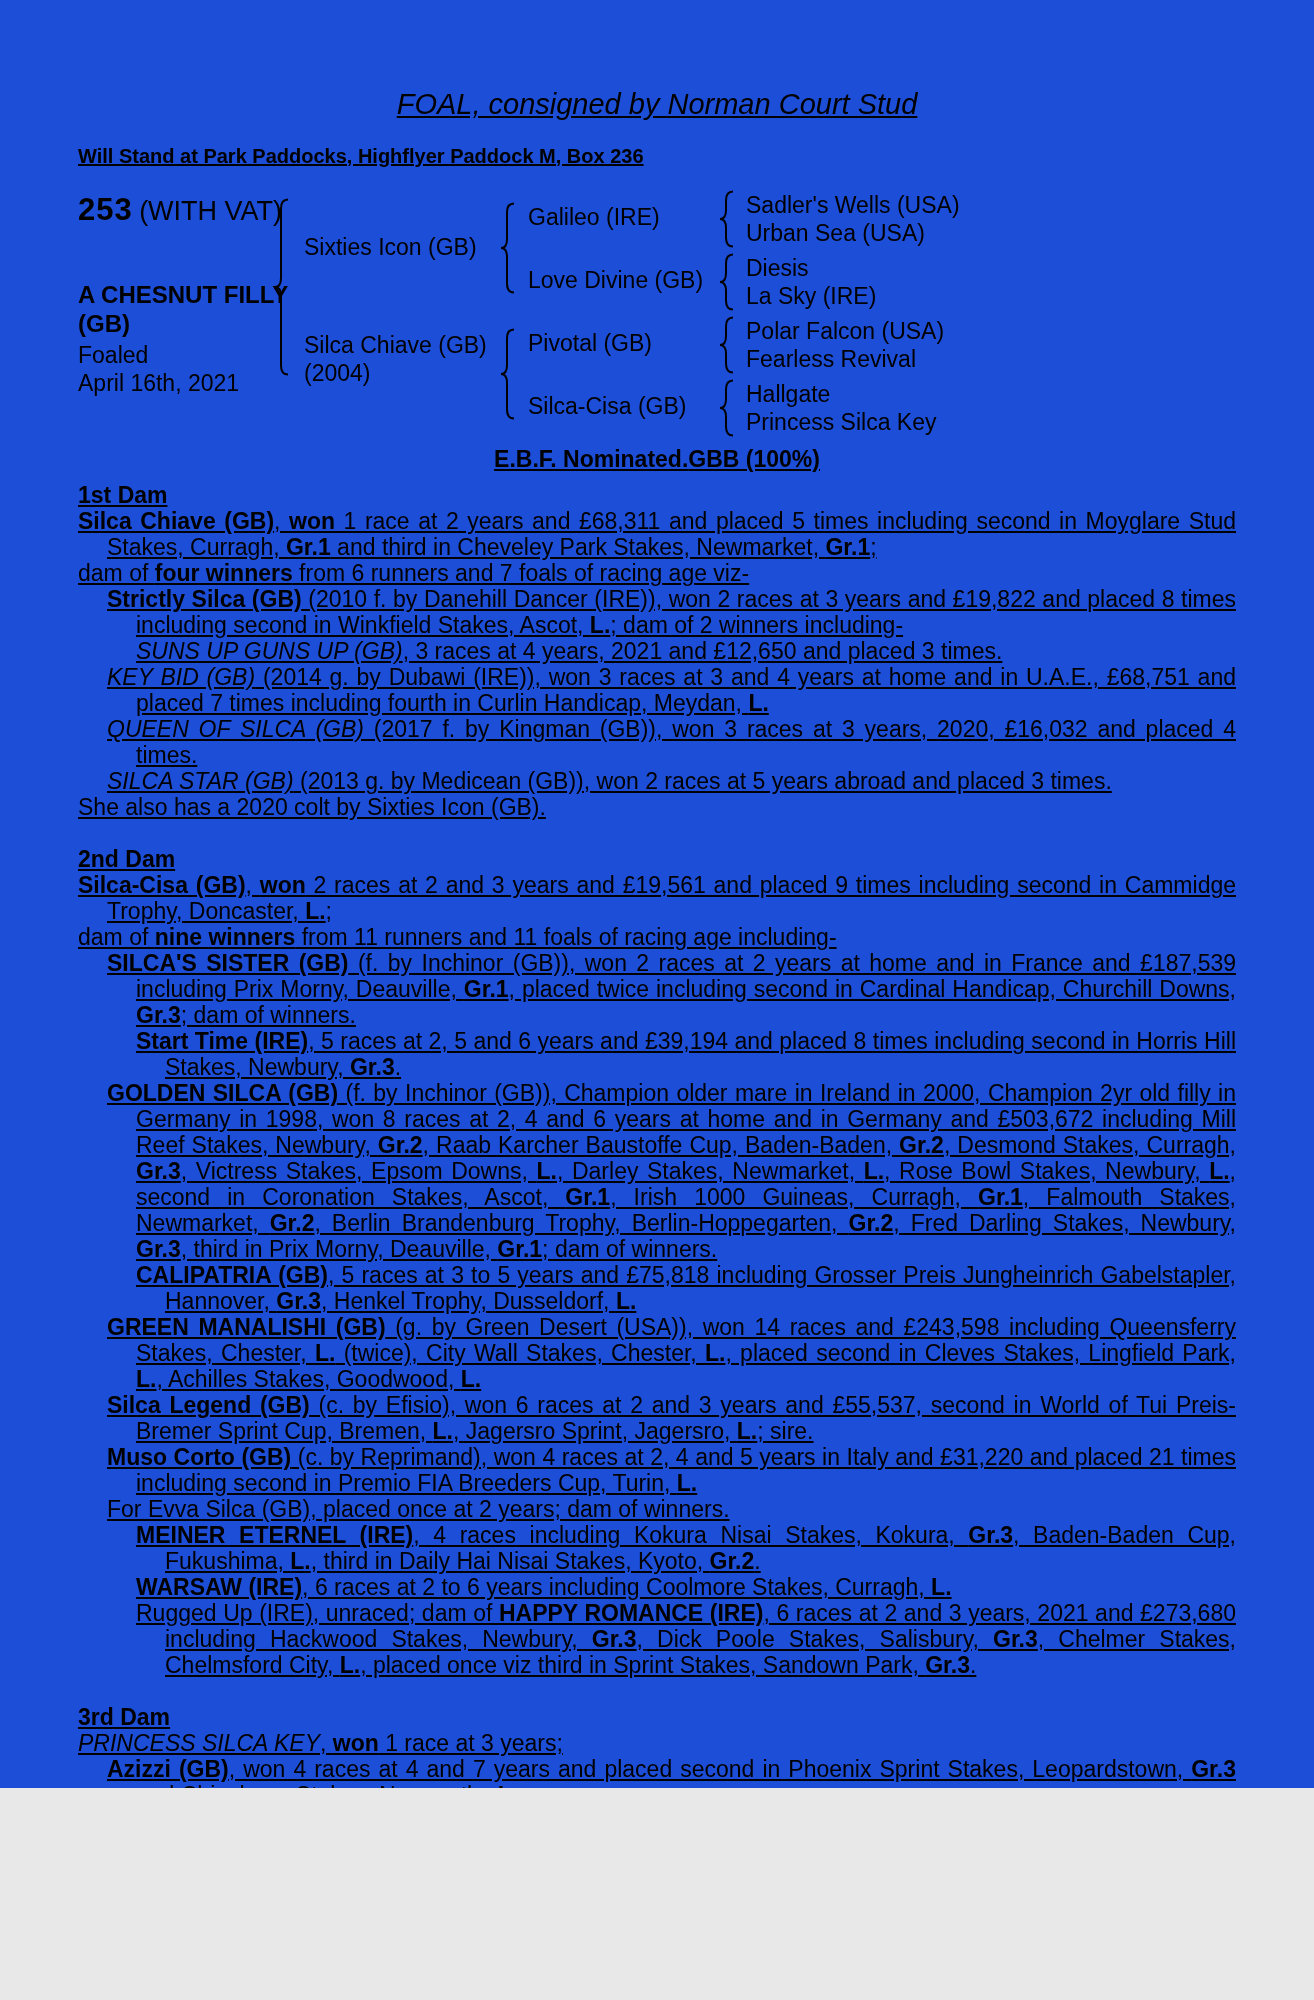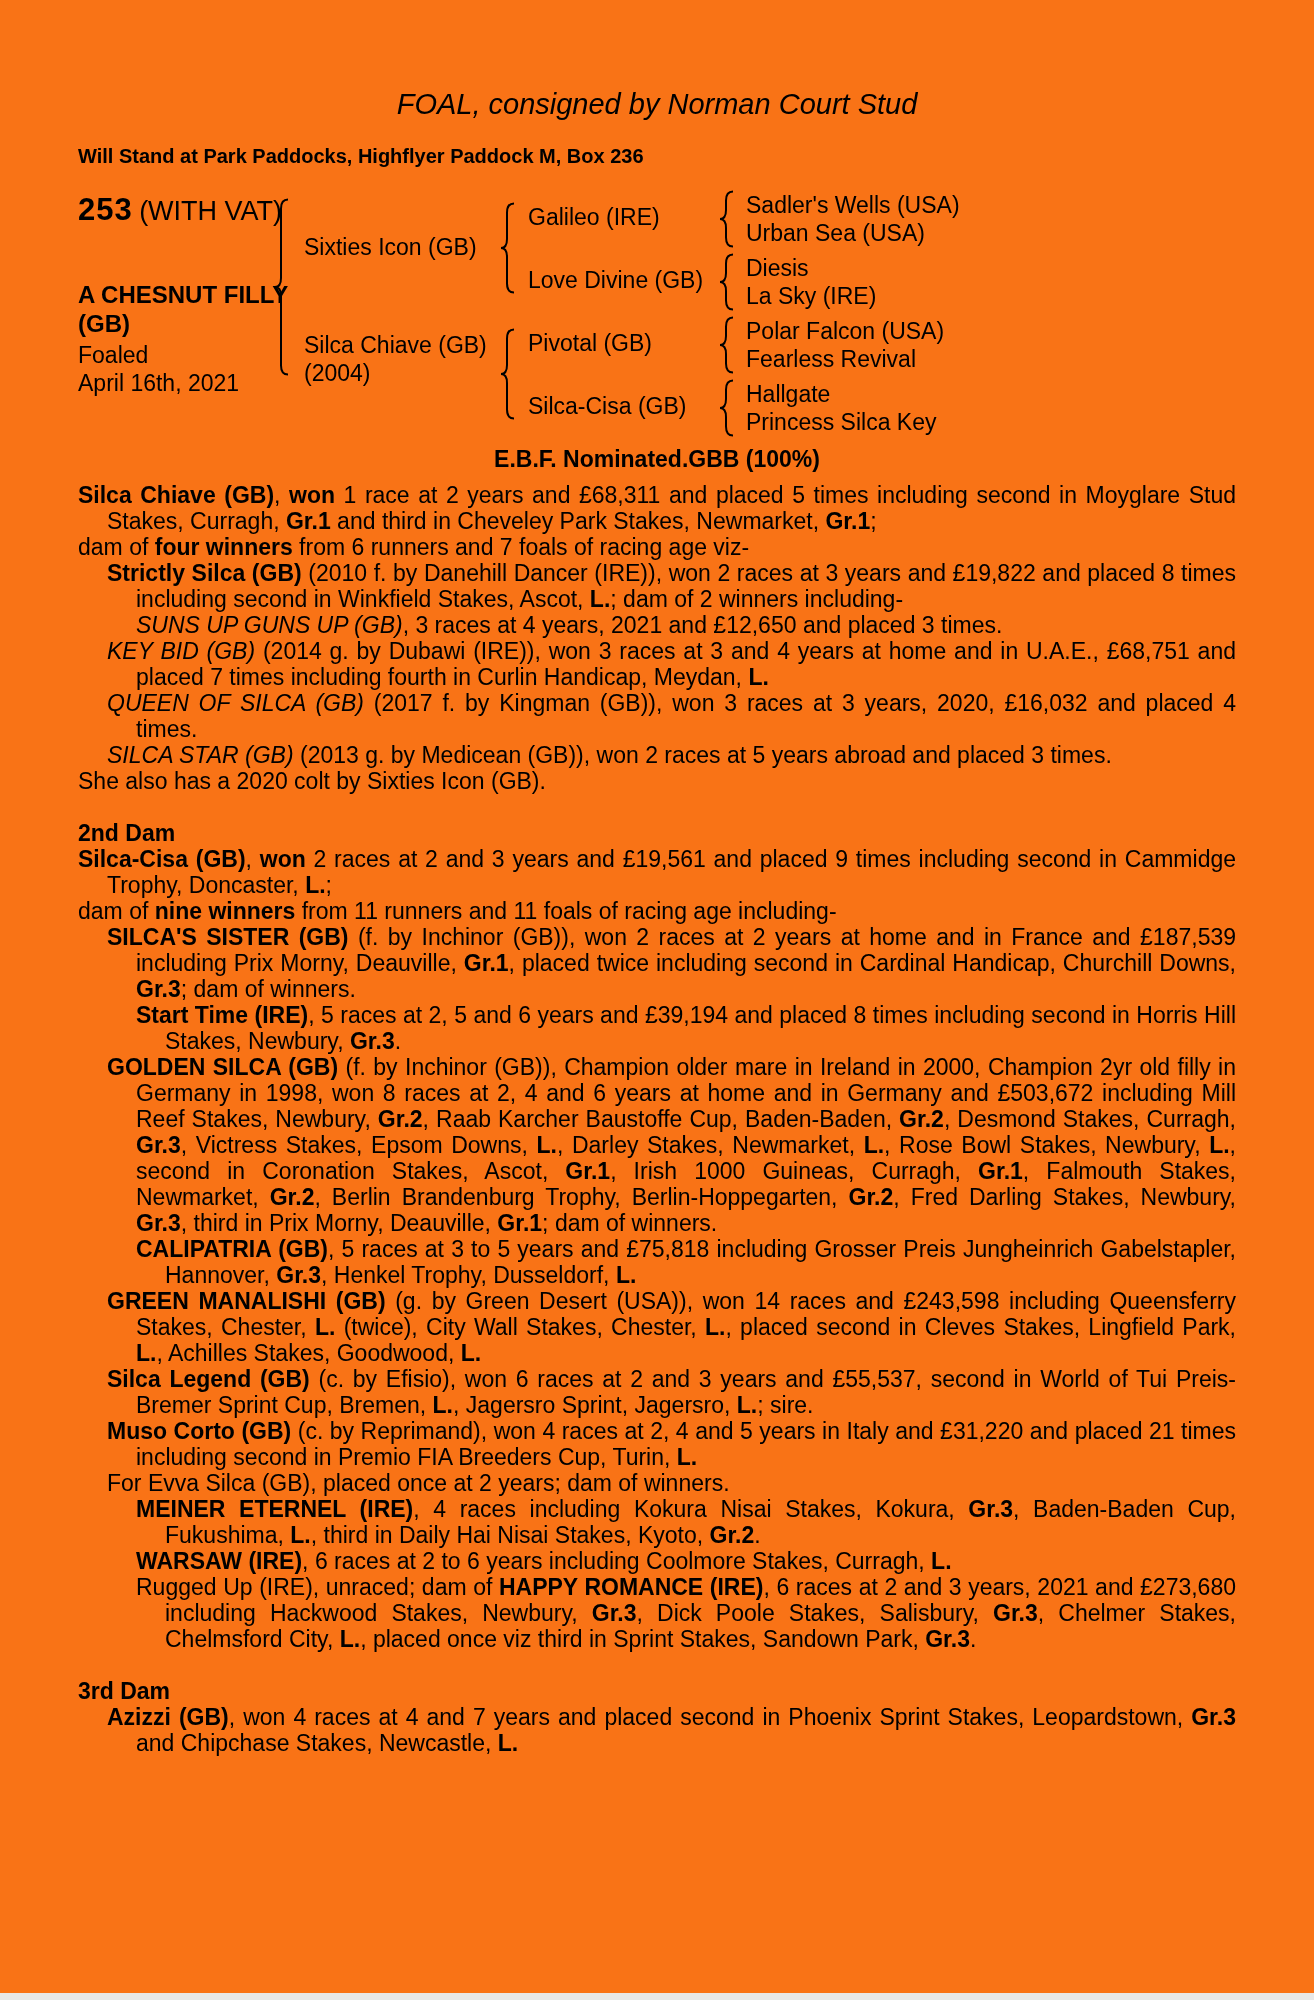--- a/index.html
+++ b/index.html
@@ -1,20 +1,20 @@
 <!DOCTYPE html>
 <html><head>
 <meta charset="utf-8">
 <style>
   html,body{margin:0;padding:0;background:#e8e8e8;}
   .page{
-    width:1314px;height:1993px;margin:0 auto;background:#f97316;color:#000;
+    width:1314px;height:1788px;margin:0 auto;background:#1d4ed8;color:#000;
     font-family:"Liberation Sans","DejaVu Sans",sans-serif;
     font-size:23px;line-height:26px;box-sizing:border-box;
-    padding:88px 78px 40px 78px;position:relative;overflow:hidden;
+    padding:88px 78px 40px 78px;position:relative;overflow:hidden;text-decoration:underline;
   }
   .title{
     text-align:center;font-style:italic;font-size:29px;line-height:32px;margin:0 0 22px 0;
   }
   .standline{font-weight:bold;font-size:20px;line-height:28px;margin:16px 0 14px 0;}
   .pedigree{position:relative;height:258px;width:1158px;}
   .ped-item{position:absolute;white-space:nowrap;font-size:23px;line-height:26px;}
   .lotline{position:absolute;left:0;top:2px;white-space:nowrap;}
   .lotnum{font-weight:bold;font-size:31px;line-height:47px;letter-spacing:1px;}
   .vat{font-size:27px;}
@@ -95,20 +95,21 @@
     <div class="ped-item" style="left:668px;top:197px">Hallgate</div>
     <div class="ped-item" style="left:668px;top:225px">Princess Silca Key</div>
   </div>
 
   <div class="ebf-row">
     <span>E.B.F. Nominated.</span>
     <span>GBB (100%)</span>
   </div>
 
   <div class="sections">
+      <div class="sec-heading">1st Dam</div>
       <p class="para lvl0"><span class="seg seg-b">Silca Chiave (GB)</span><span class="seg">, </span><span class="seg seg-b">won</span><span class="seg"> 1 race at 2 years and £68,311 and placed 5 times including second in Moyglare Stud Stakes, Curragh, </span><span class="seg seg-b">Gr.1</span><span class="seg"> and third in Cheveley Park Stakes, Newmarket, </span><span class="seg seg-b">Gr.1</span><span class="seg">;</span></p>
       <p class="para lvl0"><span class="seg">dam of </span><span class="seg seg-b">four winners</span><span class="seg"> from 6 runners and 7 foals of racing age viz-</span></p>
       <p class="para lvl1"><span class="seg seg-b">Strictly Silca (GB)</span><span class="seg"> (2010 f. by Danehill Dancer (IRE)), won 2 races at 3 years and £19,822 and placed 8 times including second in Winkfield Stakes, Ascot, </span><span class="seg seg-b">L.</span><span class="seg">; dam of 2 winners including-</span></p>
       <p class="para lvl2"><span class="seg seg-i">SUNS UP GUNS UP (GB)</span><span class="seg">, 3 races at 4 years, 2021 and £12,650 and placed 3 times.</span></p>
       <p class="para lvl1"><span class="seg seg-i">KEY BID (GB)</span><span class="seg"> (2014 g. by Dubawi (IRE)), won 3 races at 3 and 4 years at home and in U.A.E., £68,751 and placed 7 times including fourth in Curlin Handicap, Meydan, </span><span class="seg seg-b">L.</span></p>
       <p class="para lvl1"><span class="seg seg-i">QUEEN OF SILCA (GB)</span><span class="seg"> (2017 f. by Kingman (GB)), won 3 races at 3 years, 2020, £16,032 and placed 4 times.</span></p>
       <p class="para lvl1"><span class="seg seg-i">SILCA STAR (GB)</span><span class="seg"> (2013 g. by Medicean (GB)), won 2 races at 5 years abroad and placed 3 times.</span></p>
       <p class="para lvl0"><span class="seg">She also has a 2020 colt by Sixties Icon (GB).</span></p>
       <div class="sec-heading">2nd Dam</div>
       <p class="para lvl0"><span class="seg seg-b">Silca-Cisa (GB)</span><span class="seg">, </span><span class="seg seg-b">won</span><span class="seg"> 2 races at 2 and 3 years and £19,561 and placed 9 times including second in Cammidge Trophy, Doncaster, </span><span class="seg seg-b">L.</span><span class="seg">;</span></p>
@@ -118,16 +119,17 @@
       <p class="para lvl1"><span class="seg seg-b">GOLDEN SILCA (GB)</span><span class="seg"> (f. by Inchinor (GB)), Champion older mare in Ireland in 2000, Champion 2yr old filly in Germany in 1998, won 8 races at 2, 4 and 6 years at home and in Germany and £503,672 including Mill Reef Stakes, Newbury, </span><span class="seg seg-b">Gr.2</span><span class="seg">, Raab Karcher Baustoffe Cup, Baden-Baden, </span><span class="seg seg-b">Gr.2</span><span class="seg">, Desmond Stakes, Curragh, </span><span class="seg seg-b">Gr.3</span><span class="seg">, Victress Stakes, Epsom Downs, </span><span class="seg seg-b">L.</span><span class="seg">, Darley Stakes, Newmarket, </span><span class="seg seg-b">L.</span><span class="seg">, Rose Bowl Stakes, Newbury, </span><span class="seg seg-b">L.</span><span class="seg">, second in Coronation Stakes, Ascot, </span><span class="seg seg-b">Gr.1</span><span class="seg">, Irish 1000 Guineas, Curragh, </span><span class="seg seg-b">Gr.1</span><span class="seg">, Falmouth Stakes, Newmarket, </span><span class="seg seg-b">Gr.2</span><span class="seg">, Berlin Brandenburg Trophy, Berlin-Hoppegarten, </span><span class="seg seg-b">Gr.2</span><span class="seg">, Fred Darling Stakes, Newbury, </span><span class="seg seg-b">Gr.3</span><span class="seg">, third in Prix Morny, Deauville, </span><span class="seg seg-b">Gr.1</span><span class="seg">; dam of winners.</span></p>
       <p class="para lvl2"><span class="seg seg-b">CALIPATRIA (GB)</span><span class="seg">, 5 races at 3 to 5 years and £75,818 including Grosser Preis Jungheinrich Gabelstapler, Hannover, </span><span class="seg seg-b">Gr.3</span><span class="seg">, Henkel Trophy, Dusseldorf, </span><span class="seg seg-b">L.</span></p>
       <p class="para lvl1"><span class="seg seg-b">GREEN MANALISHI (GB)</span><span class="seg"> (g. by Green Desert (USA)), won 14 races and £243,598 including Queensferry Stakes, Chester, </span><span class="seg seg-b">L.</span><span class="seg"> (twice), City Wall Stakes, Chester, </span><span class="seg seg-b">L.</span><span class="seg">, placed second in Cleves Stakes, Lingfield Park, </span><span class="seg seg-b">L.</span><span class="seg">, Achilles Stakes, Goodwood, </span><span class="seg seg-b">L.</span></p>
       <p class="para lvl1"><span class="seg seg-b">Silca Legend (GB)</span><span class="seg"> (c. by Efisio), won 6 races at 2 and 3 years and £55,537, second in World of Tui Preis-Bremer Sprint Cup, Bremen, </span><span class="seg seg-b">L.</span><span class="seg">, Jagersro Sprint, Jagersro, </span><span class="seg seg-b">L.</span><span class="seg">; sire.</span></p>
       <p class="para lvl1"><span class="seg seg-b">Muso Corto (GB)</span><span class="seg"> (c. by Reprimand), won 4 races at 2, 4 and 5 years in Italy and £31,220 and placed 21 times including second in Premio FIA Breeders Cup, Turin, </span><span class="seg seg-b">L.</span></p>
       <p class="para lvl1"><span class="seg">For Evva Silca (GB), placed once at 2 years; dam of winners.</span></p>
       <p class="para lvl2"><span class="seg seg-b">MEINER ETERNEL (IRE)</span><span class="seg">, 4 races including Kokura Nisai Stakes, Kokura, </span><span class="seg seg-b">Gr.3</span><span class="seg">, Baden-Baden Cup, Fukushima, </span><span class="seg seg-b">L.</span><span class="seg">, third in Daily Hai Nisai Stakes, Kyoto, </span><span class="seg seg-b">Gr.2</span><span class="seg">.</span></p>
       <p class="para lvl2"><span class="seg seg-b">WARSAW (IRE)</span><span class="seg">, 6 races at 2 to 6 years including Coolmore Stakes, Curragh, </span><span class="seg seg-b">L.</span></p>
       <p class="para lvl2"><span class="seg">Rugged Up (IRE), unraced; dam of </span><span class="seg seg-b">HAPPY ROMANCE (IRE)</span><span class="seg">, 6 races at 2 and 3 years, 2021 and £273,680 including Hackwood Stakes, Newbury, </span><span class="seg seg-b">Gr.3</span><span class="seg">, Dick Poole Stakes, Salisbury, </span><span class="seg seg-b">Gr.3</span><span class="seg">, Chelmer Stakes, Chelmsford City, </span><span class="seg seg-b">L.</span><span class="seg">, placed once viz third in Sprint Stakes, Sandown Park, </span><span class="seg seg-b">Gr.3</span><span class="seg">.</span></p>
       <div class="sec-heading">3rd Dam</div>
+      <p class="para lvl0"><span class="seg seg-i">PRINCESS SILCA KEY</span><span class="seg">, </span><span class="seg seg-b">won</span><span class="seg"> 1 race at 3 years;</span></p>
       <p class="para lvl1"><span class="seg seg-b">Azizzi (GB)</span><span class="seg">, won 4 races at 4 and 7 years and placed second in Phoenix Sprint Stakes, Leopardstown, </span><span class="seg seg-b">Gr.3</span><span class="seg"> and Chipchase Stakes, Newcastle, </span><span class="seg seg-b">L.</span></p>
     </div>
 
 </div>
 
 </body></html>

